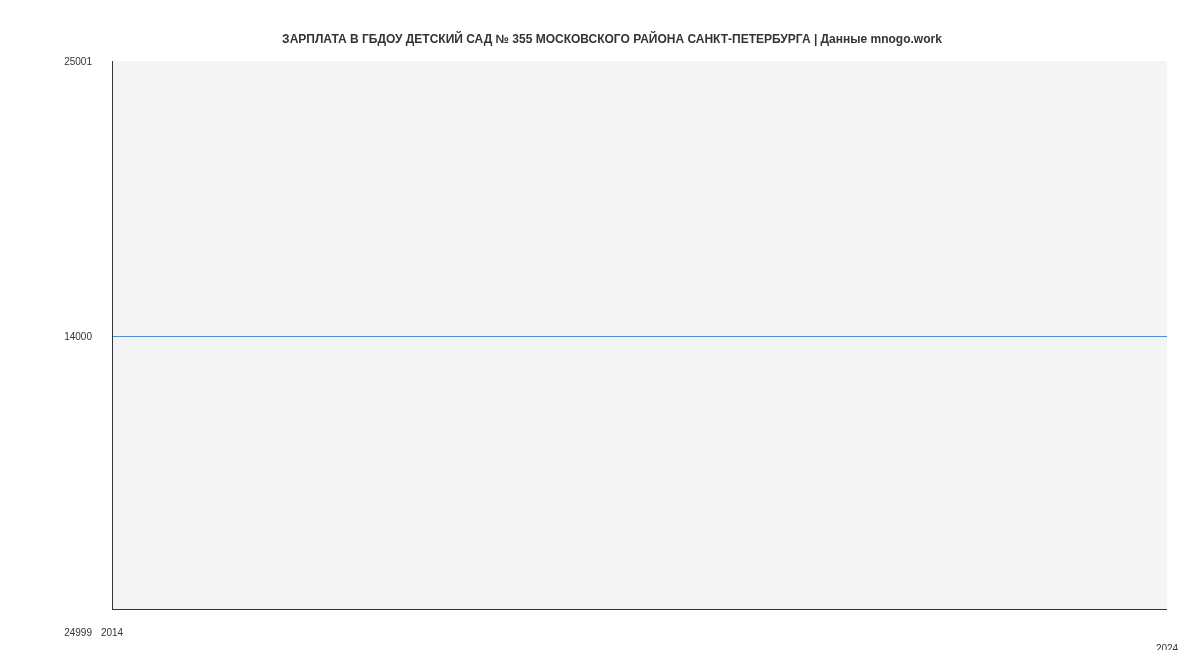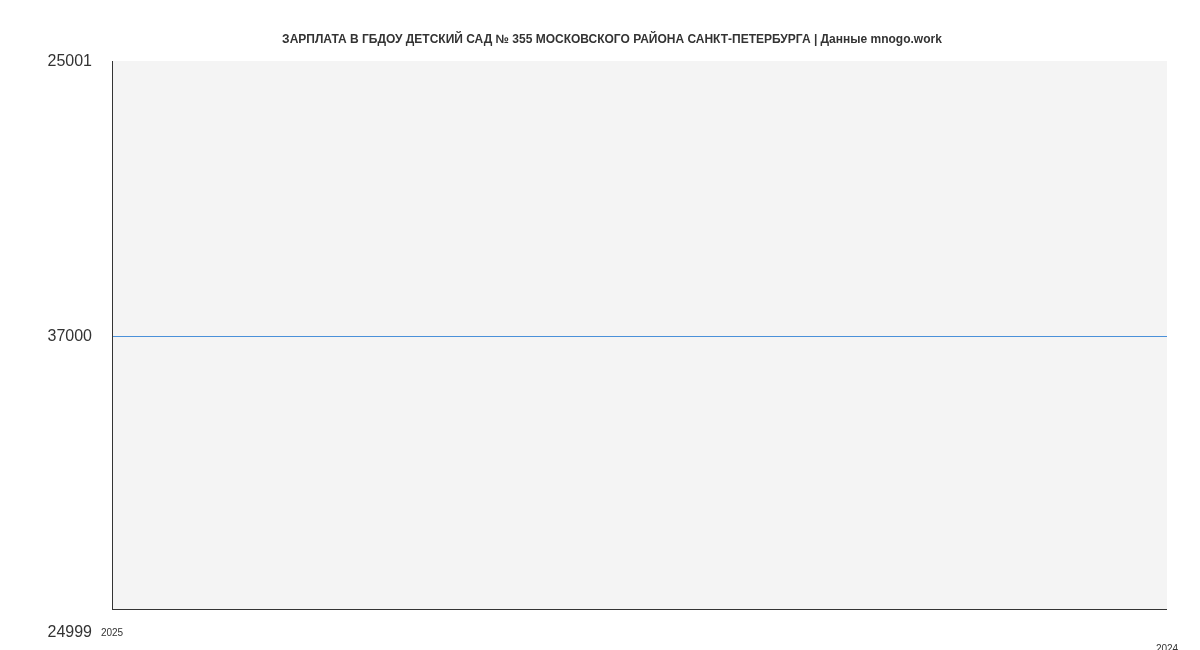--- a/index.html
+++ b/index.html
@@ -40,21 +40,21 @@
     .data-line {
       position: absolute;
       left: 0;
       width: 100%;
       height: 0;
       border-top: 1.5px solid #4a90d9;
     }
     .y-tick-label {
       position: absolute;
       right: 1108px;
-      font-size: 16px;
+      font-size: 10px;
       color: #333333;
       text-align: right;
       transform: translateY(-50%);
     }
     .x-tick-label {
       position: absolute;
       top: 603px;
       font-size: 10px;
       color: #333333;
       transform: translateX(-50%);
@@ -64,18 +64,18 @@
 <body>
 
 <div class="chart-container">
   <div class="chart-title">ЗАРПЛАТА В ГБДОУ ДЕТСКИЙ САД № 355 МОСКОВСКОГО РАЙОНА САНКТ-ПЕТЕРБУРГА | Данные mnogo.work</div>
 
   <div class="plot-area">
     <div class="data-line" style="top: 274.5px;"></div>
   </div>
 
   <div class="y-tick-label" style="top: 49px;">25001</div>
-  <div class="y-tick-label" style="top: 323.5px;">37000</div>
+  <div class="y-tick-label" style="top: 323.5px;">14000</div>
   <div class="y-tick-label" style="top: 620px;">24999</div>
 
-  <div class="x-tick-label" style="left: 100px;">2025</div>
+  <div class="x-tick-label" style="left: 100px;">2014</div>
   <div class="x-tick-label" style="left: 1155px; margin-top: 16px;">2024</div>
 </div>
 
 </body></html>

